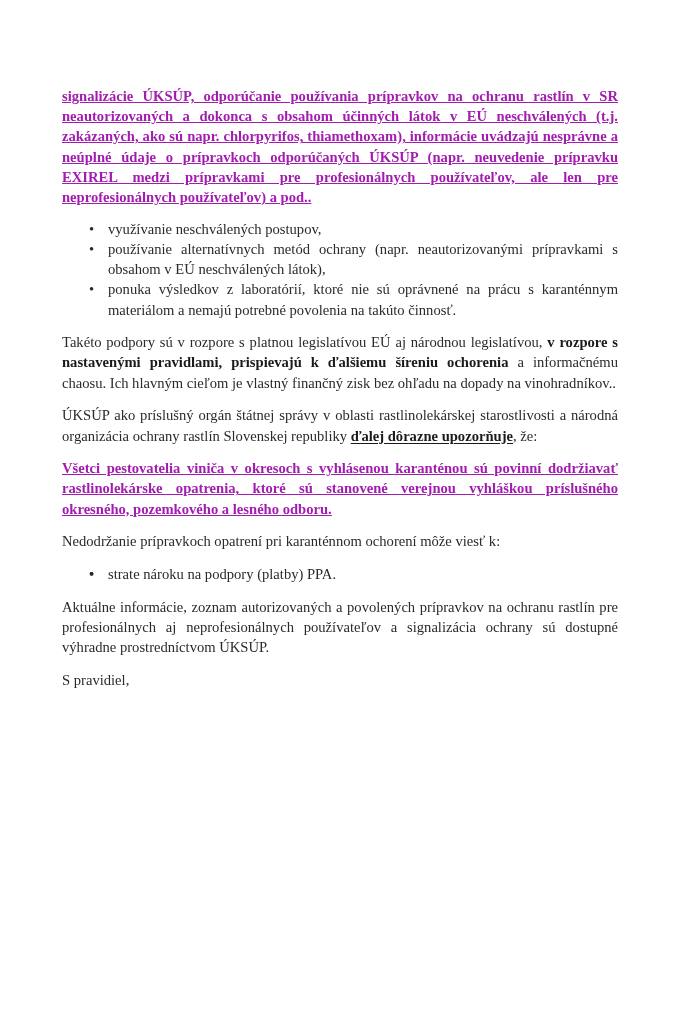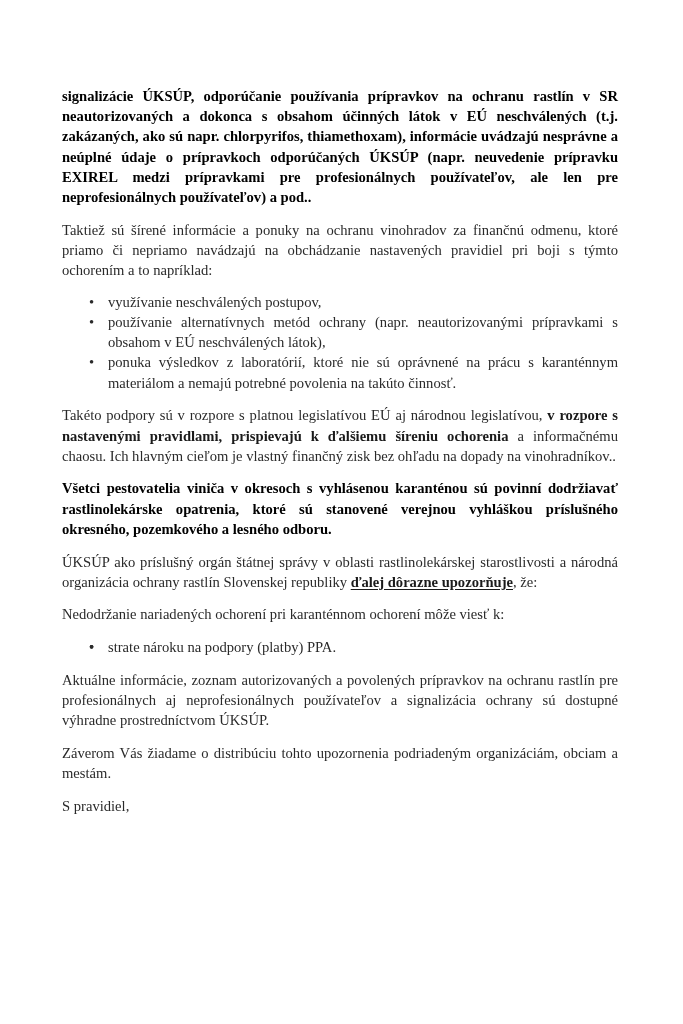--- a/index.html
+++ b/index.html
@@ -22,21 +22,22 @@
       font-size: 14.6px;
       line-height: 20.2px;
       color: #2a2a2a;
     }
     .para {
       margin: 0 0 12.5px 0;
       text-align: justify;
     }
     .para.bold {
       font-weight: bold;
-      color: #000000;
+      color: #a21caf;
+      text-decoration: underline;
     }
     .b {
       font-weight: bold;
       color: #1a1a1a;
     }
     .u {
       text-decoration: underline;
       text-underline-offset: 2px;
     }
     .list {
@@ -56,58 +57,56 @@
     }
     .list.first { margin-top: -1px; }
   </style>
 </head>
 <body>
 
 <div class="page">
 
   <p class="para bold">signalizácie ÚKSÚP, odporúčanie používania prípravkov na ochranu rastlín v SR neautorizovaných a dokonca s obsahom účinných látok v EÚ neschválených (t.j. zakázaných, ako sú napr. chlorpyrifos, thiamethoxam), informácie uvádzajú nesprávne a neúplné údaje o prípravkoch odporúčaných ÚKSÚP (napr. neuvedenie prípravku EXIREL medzi prípravkami pre profesionálnych používateľov, ale len pre neprofesionálnych používateľov) a pod..</p>
 
-  <p class="para">Taktiež sú šírené informácie a ponuky na ochranu vinohradov za finančnú odmenu, ktoré priamo či nepriamo navádzajú na obchádzanie nastavených pravidiel pri boji s týmto ochorením a to napríklad:</p>
 
   <ul class="list first">
     <li>
       <span class="bullet">•</span>
       <span>využívanie neschválených postupov,</span>
     </li>
     <li>
       <span class="bullet">•</span>
       <span>používanie alternatívnych metód ochrany (napr. neautorizovanými prípravkami s obsahom v EÚ neschválených látok),</span>
     </li>
     <li>
       <span class="bullet">•</span>
       <span>ponuka výsledkov z laboratórií, ktoré nie sú oprávnené  na prácu s karanténnym materiálom  a nemajú potrebné povolenia na takúto činnosť.</span>
     </li>
   </ul>
 
   <p class="para"><span>Takéto podpory sú v rozpore s platnou legislatívou EÚ aj národnou legislatívou, </span><span class="b">v rozpore s nastavenými pravidlami, prispievajú k ďalšiemu šíreniu ochorenia</span><span> a informačnému chaosu. Ich hlavným cieľom je vlastný finančný zisk bez ohľadu na dopady na vinohradníkov..</span></p>
 
+  <p class="para"><span>ÚKSÚP ako príslušný orgán štátnej správy v oblasti rastlinolekárskej starostlivosti a národná organizácia ochrany rastlín Slovenskej republiky </span><span class="b u">ďalej dôrazne upozorňuje</span><span>, že:</span></p>
+
   <p class="para bold">Všetci pestovatelia viniča v okresoch s vyhlásenou karanténou sú povinní dodržiavať rastlinolekárske opatrenia, ktoré sú stanovené verejnou vyhláškou príslušného okresného, pozemkového a lesného odboru.</p>
 
-  <p class="para"><span>ÚKSÚP ako príslušný orgán štátnej správy v oblasti rastlinolekárskej starostlivosti a národná organizácia ochrany rastlín Slovenskej republiky </span><span class="b u">ďalej dôrazne upozorňuje</span><span>, že:</span></p>
-
-  <p class="para">Nedodržanie nariadených ochorení pri karanténnom ochorení môže viesť k:</p>
+  <p class="para">Nedodržanie prípravkoch opatrení pri karanténnom ochorení môže viesť k:</p>
 
   <ul class="list">
     <li>
       <span class="bullet">•</span>
     </li>
     <li>
       <span class="bullet">•</span>
     </li>
     <li>
       <span class="bullet">•</span>
       <span>strate nároku na podpory (platby) PPA.</span>
     </li>
   </ul>
 
   <p class="para">Aktuálne informácie, zoznam autorizovaných a povolených prípravkov na ochranu rastlín pre profesionálnych aj neprofesionálnych používateľov a signalizácia ochrany sú dostupné výhradne prostredníctvom ÚKSÚP.</p>
 
 
-  <p class="para">Záverom Vás žiadame o distribúciu tohto upozornenia podriadeným organizáciám, obciam a mestám.</p>
 
   <p class="para">S pravidiel,</p>
 
 </div>
 
 </body></html>

